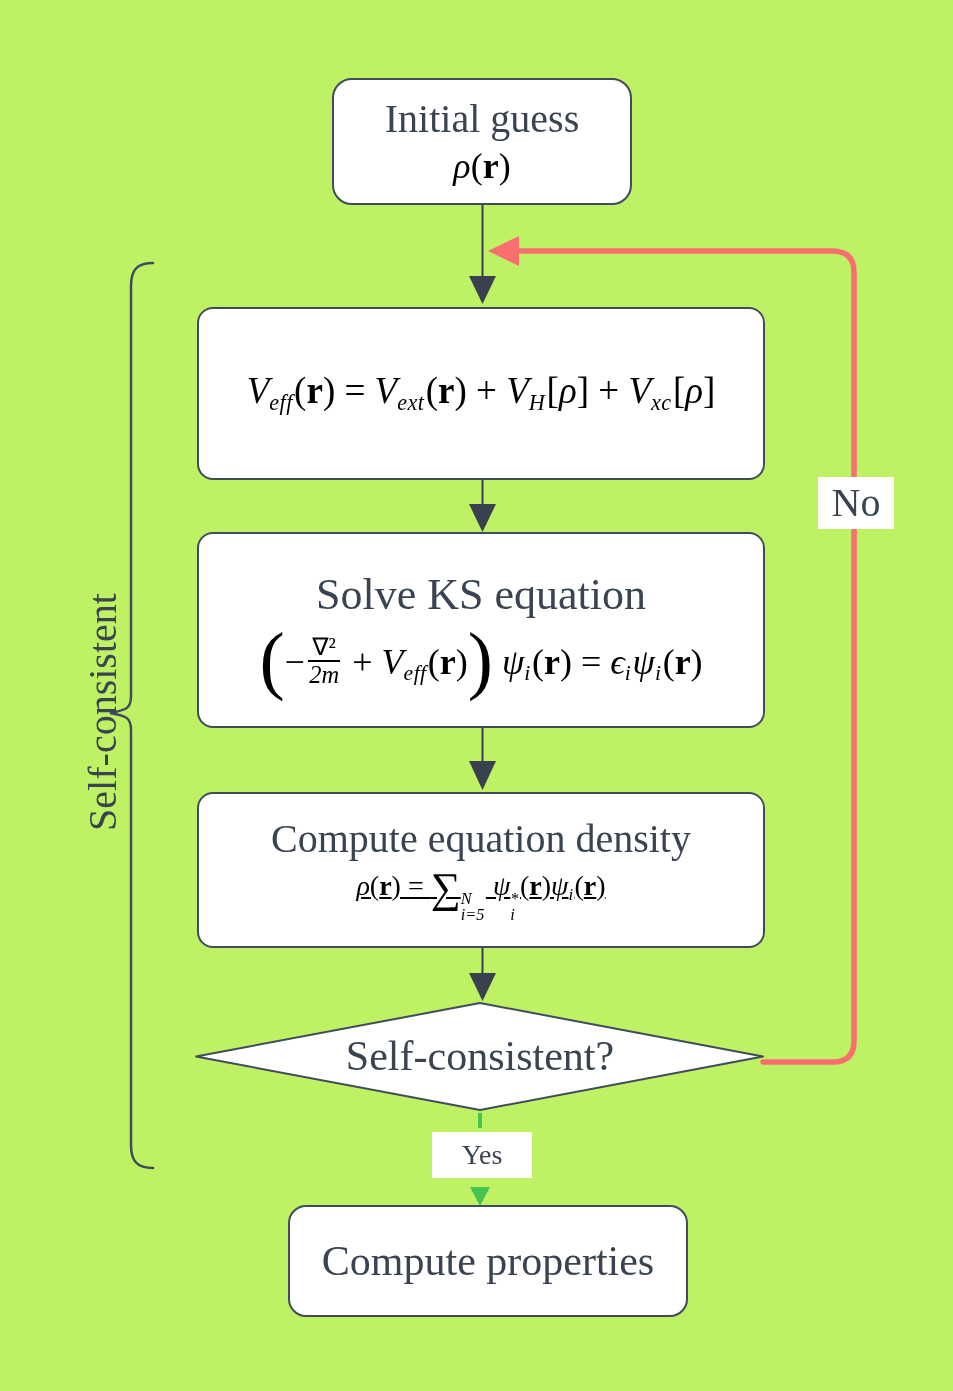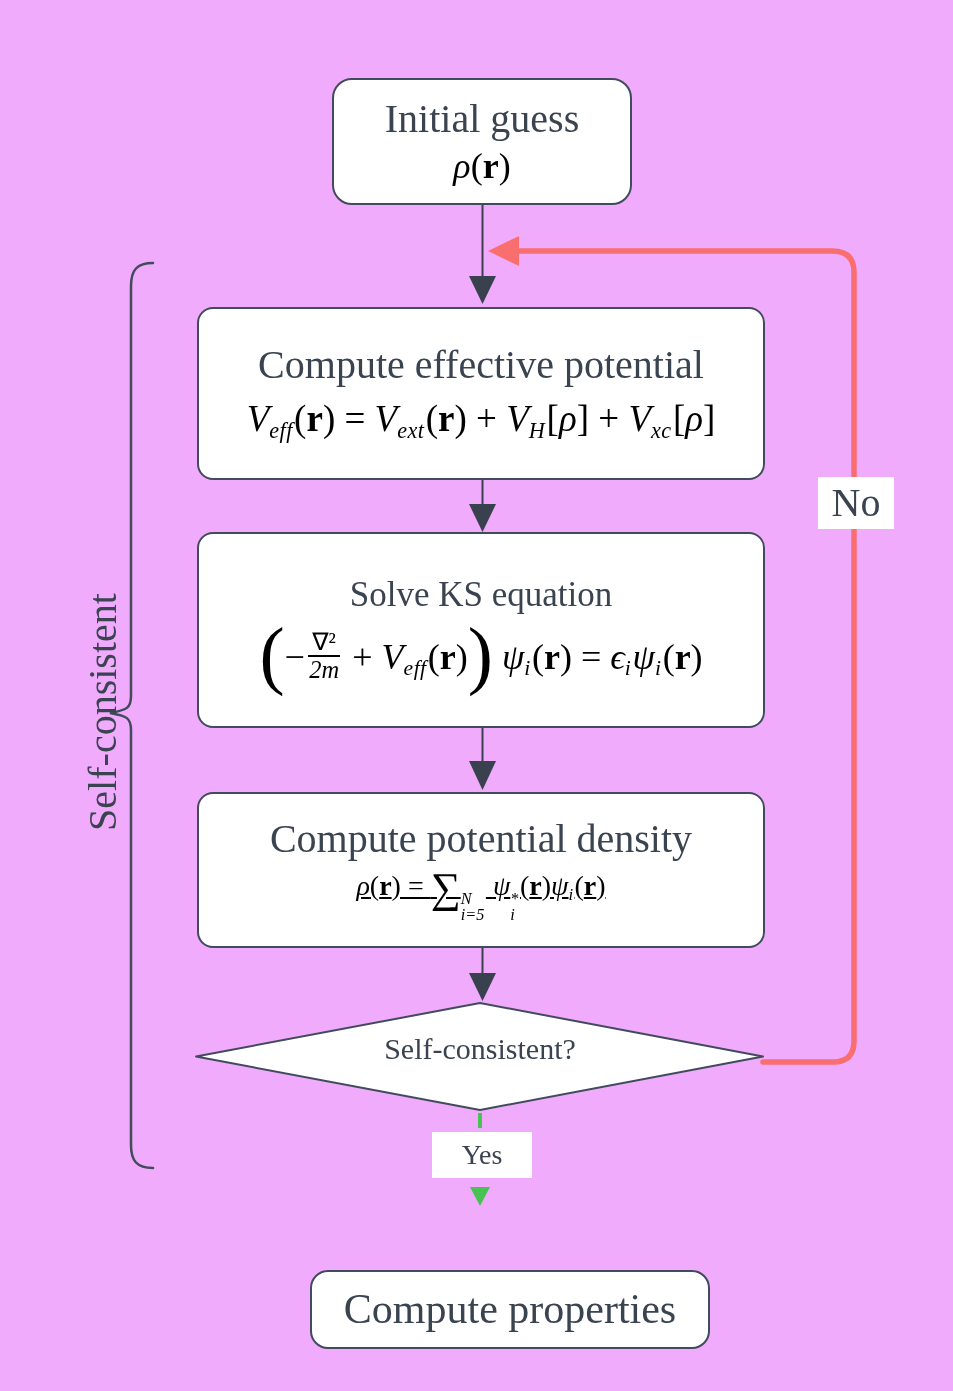--- a/index.html
+++ b/index.html
@@ -1,46 +1,46 @@
 <!DOCTYPE html>
 <html><head>
 <meta charset="utf-8">
 <style>
   html,body{margin:0;padding:0;background:#ffffff;}
   .canvas{
-    position:relative;width:953px;height:1391px;background:#f0abfc;
+    position:relative;width:953px;height:1391px;background:#bef264;
     font-family:"Liberation Serif", serif;color:#3a4350;overflow:hidden;
   }
   svg.links{position:absolute;left:0;top:0;width:953px;height:1391px;}
   .node{
     position:absolute;box-sizing:border-box;background:#ffffff;
     border:2px solid #414b5b;display:flex;flex-direction:column;
     align-items:center;justify-content:center;text-align:center;
   }
   .node .title{color:#3a4350;line-height:1.1;white-space:nowrap;}
   .node .formula{color:#000000;line-height:1.1;white-space:nowrap;font-style:normal;}
   
   .n-initial{left:332px;top:78px;width:300px;height:127px;border-radius:20px;gap:6px;}
   .n-initial .title{font-size:40px;}
   .n-initial .formula{font-size:36px;}
   .n-potential{left:197px;top:307px;width:568px;height:173px;border-radius:16px;gap:12px;}
   .n-potential .title{font-size:40px;}
   .n-potential .formula{font-size:37px;text-align:center;}
   .n-ks{left:197px;top:532px;width:568px;height:196px;border-radius:16px;gap:14px;}
-  .n-ks .title{font-size:35px;}
+  .n-ks .title{font-size:44px;}
   .n-ks .formula{font-size:36px;}
   .n-density{left:197px;top:792px;width:568px;height:156px;border-radius:16px;gap:10px;}
   .n-density .title{font-size:40px;}
   .n-density .formula{font-size:28px;text-decoration:underline;}
-  .n-properties{left:288px;top:1270px;width:400px;height:79px;border-radius:18px;margin-left:22px;}
+  .n-properties{left:288px;top:1205px;width:400px;height:112px;border-radius:18px;}
   .n-properties .title{font-size:42px;}
   
   .diamond-label{
     position:absolute;left:280px;top:1032px;width:400px;text-align:center;
-    font-size:30px;color:#3a4350;
+    font-size:42px;color:#3a4350;
   }
   
   .edge-label{position:absolute;background:#ffffff;text-align:center;color:#3a4350;}
   .label-no{left:818px;top:477px;width:76px;height:52px;font-size:40px;line-height:52px;}
   .label-yes{left:432px;top:1132px;width:100px;height:46px;font-size:28px;line-height:46px;}
   
   .bracket-label{
     position:absolute;left:-28px;top:690px;width:258px;height:44px;
     text-align:center;font-size:40px;color:#3a4350;
     transform:rotate(-90deg);
@@ -88,31 +88,30 @@
 
     <path d="M153,263 C137,263 131,270 131,286 L131,696 C131,708 127,710 110,713 C127,716 131,718 131,730 L131,1145 C131,1161 137,1168 153,1168" fill="none" stroke="#414b5b" stroke-width="2.5" stroke-linecap="round"></path>
   </svg>
 
   <div class="node n-initial">
     <div class="title">Initial guess</div>
     <div class="formula"><span class="f-i">ρ</span><span class="f-n">(</span><span class="f-b">r</span><span class="f-n">)</span></div>
   </div>
 
   <div class="node n-potential">
-    <div class="title">Compute effective potential</div>
     <div class="formula"><span class="f-i">V</span><span class="f-sub">eff</span><span class="f-n">(</span><span class="f-b">r</span><span class="f-n">) = </span><span class="f-i">V</span><span class="f-sub">ext</span><span class="f-n">(</span><span class="f-b">r</span><span class="f-n">) + </span><span class="f-i">V</span><span class="f-sub">H</span><span class="f-n">[</span><span class="f-i">ρ</span><span class="f-n">] + </span><span class="f-i">V</span><span class="f-sub">xc</span><span class="f-n">[</span><span class="f-i">ρ</span><span class="f-n">]</span></div>
   </div>
 
   <div class="node n-ks">
     <div class="title">Solve KS equation</div>
     <div class="formula"><span class="f-big">(</span><span class="f-n">−</span><span class="f-frac"><span class="f-num">∇²</span><span class="f-den">2m</span></span><span class="f-n"> + </span><span class="f-i">V</span><span class="f-sub">eff</span><span class="f-n">(</span><span class="f-b">r</span><span class="f-n">)</span><span class="f-big">)</span><span class="f-n"> </span><span class="f-i">ψ</span><span class="f-sub">i</span><span class="f-n">(</span><span class="f-b">r</span><span class="f-n">) = </span><span class="f-i">ϵ</span><span class="f-sub">i</span><span class="f-i">ψ</span><span class="f-sub">i</span><span class="f-n">(</span><span class="f-b">r</span><span class="f-n">)</span></div>
   </div>
 
   <div class="node n-density">
-    <div class="title">Compute potential density</div>
+    <div class="title">Compute equation density</div>
     <div class="formula"><span class="f-i">ρ</span><span class="f-n">(</span><span class="f-b">r</span><span class="f-n">) = </span><span class="f-sum">∑</span><span class="f-ss">
           <span class="f-ss-sup">N</span>
           <span class="f-ss-sub">i=5</span>
         </span><span class="f-n"> </span><span class="f-i">ψ</span><span class="f-ss">
           <span class="f-ss-sup">*</span>
           <span class="f-ss-sub">i</span>
         </span><span class="f-n">(</span><span class="f-b">r</span><span class="f-n">)</span><span class="f-i">ψ</span><span class="f-sub">i</span><span class="f-n">(</span><span class="f-b">r</span><span class="f-n">)</span></div>
   </div>
 
   <div class="diamond-label">Self-consistent?</div>

